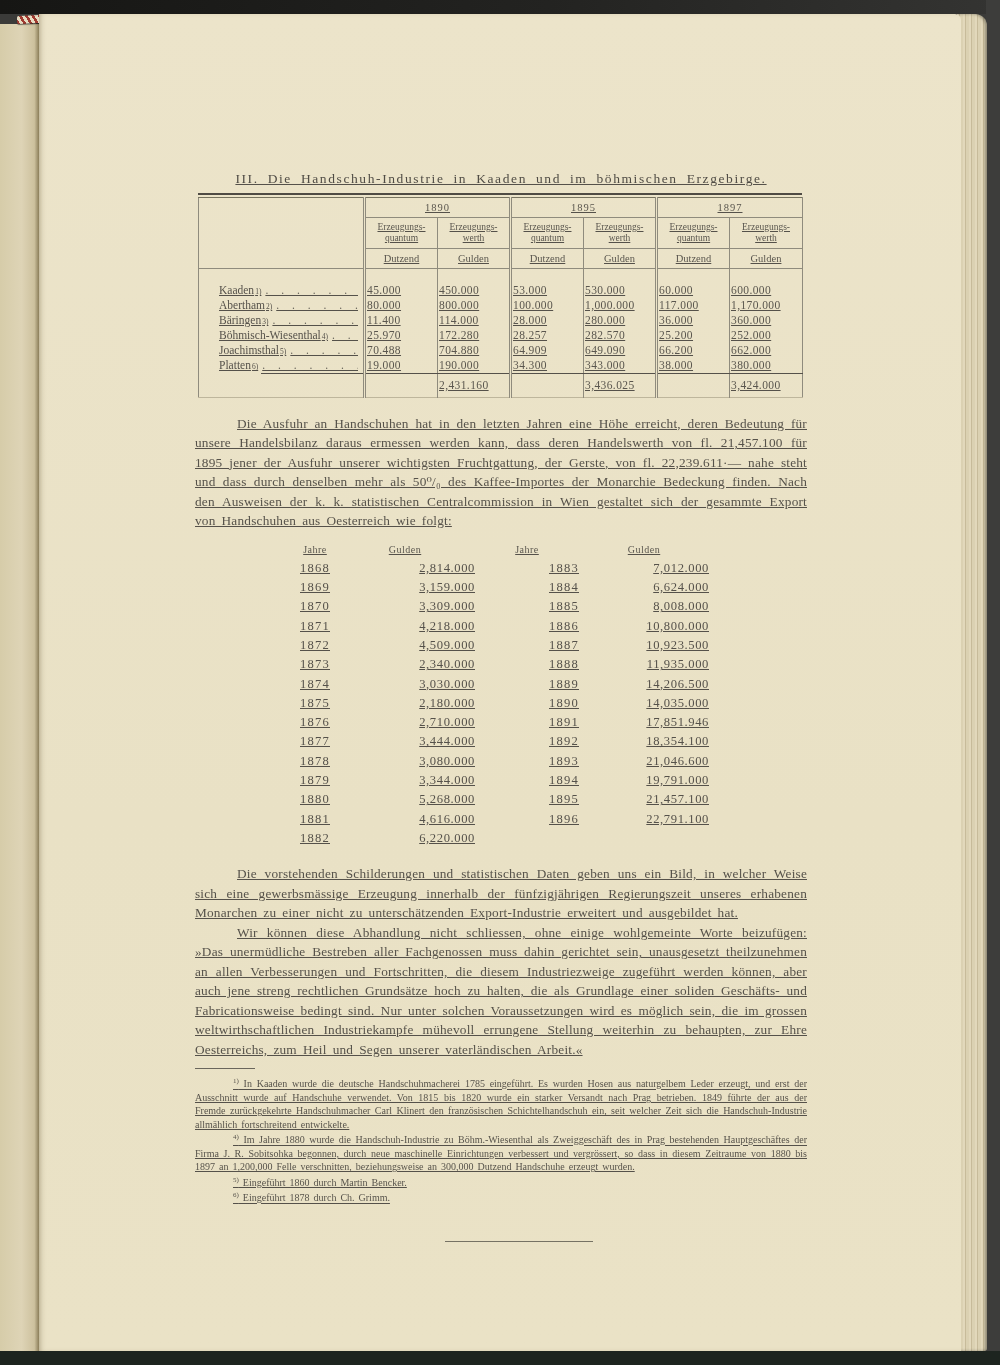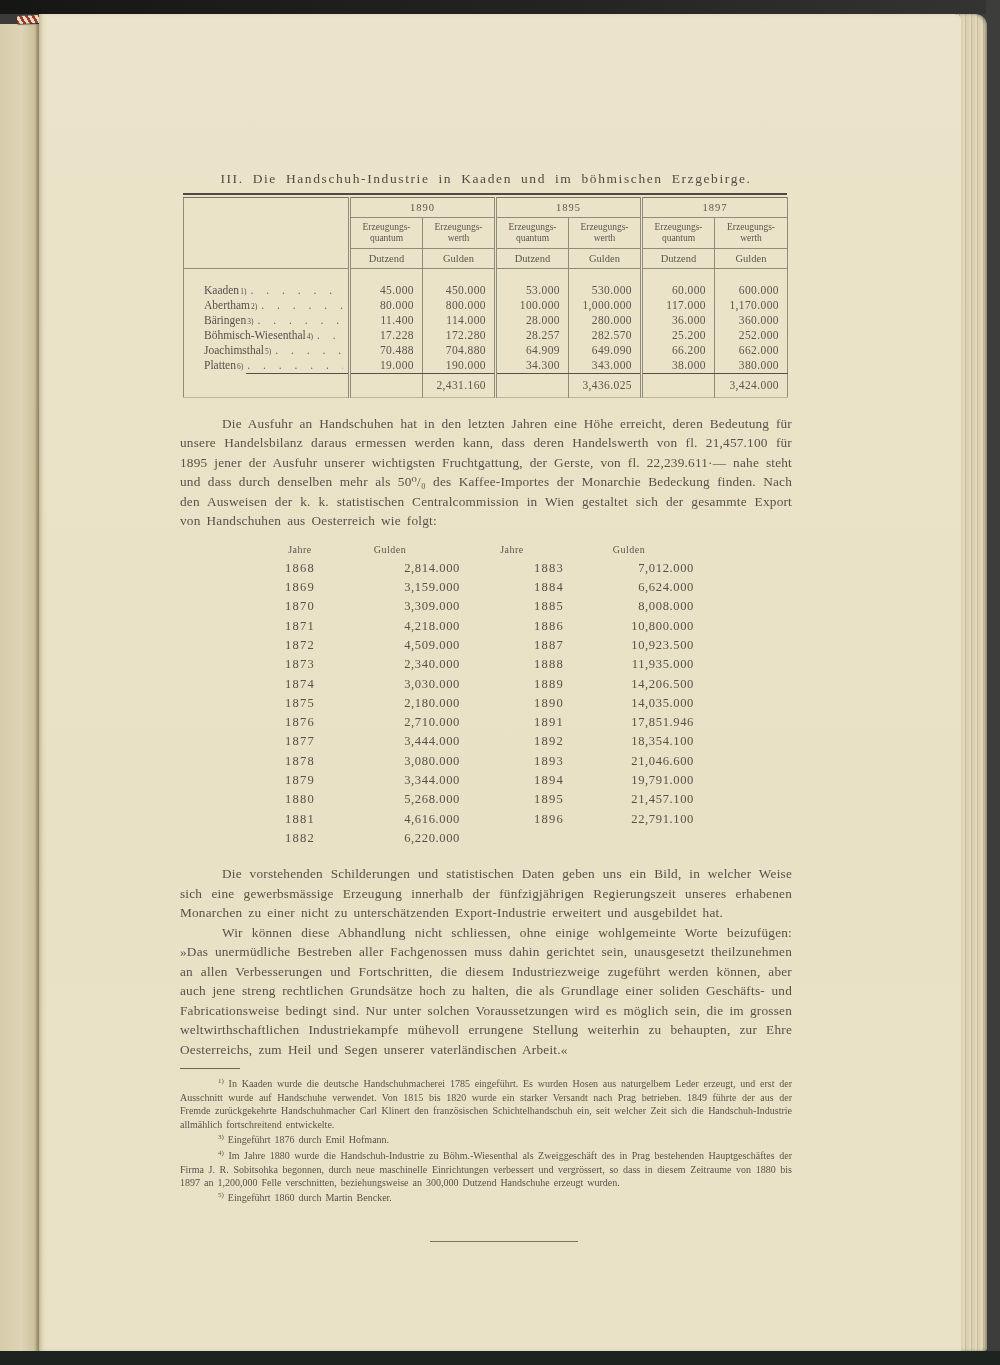--- a/index.html
+++ b/index.html
@@ -22,42 +22,42 @@
   
   .page-edges { position:absolute; left:957px; top:14px; bottom:14px; width:30px;
     border-top-right-radius:12px; border-bottom-right-radius:3px;
     background:repeating-linear-gradient(90deg,#e2d8bb 0 2px,#c7bb9a 2px 3px,#dbd1b2 3px 6px);
     box-shadow:inset -2px 0 3px rgba(0,0,0,.35); }
   
   .page { position:absolute; left:39px; top:14px; width:922px; bottom:14px;
     background:linear-gradient(180deg,#ece4ca,#e9e1c5 60%,#eae2c6);
     border-top-right-radius:6px;
     box-shadow:inset 4px 0 6px -4px rgba(90,75,40,.55); }
-  .content { position:absolute; left:141px; top:157px; width:612px; color:#55514a; }
+  .content { position:absolute; left:156px; top:157px; width:612px; color:#55514a;text-decoration:underline; }
 
   .title { margin:0 0 6px 0; font-size:13.5px; font-weight:normal; text-align:center;
     letter-spacing:1.6px; word-spacing:4px; color:#504c45; }
 
   
   .ptable-wrap { border-top:2.5px solid #4f4b44; padding-top:1.5px; margin:0 0 0 3px; width:604px; }
   table.ptable { border-collapse:collapse; width:604px; table-layout:fixed;
     border-top:1px solid #77735f; border-left:1px solid #8f8b7d; border-right:1px solid #8f8b7d;
     border-bottom:1px solid #beb69c; }
   .ptable col.lblcol { width:166px; }
   .ptable col.valcol { width:73px; }
   .ptable th { font-weight:normal; color:#5a564e; }
   .ptable .yr { font-size:10.5px; height:17px; border-bottom:1px solid #8f8b7d; letter-spacing:1px; }
   .ptable .meas { font-size:9.5px; line-height:11px; height:28px; white-space:pre-line;
     border-bottom:1px solid #8f8b7d; text-align:center; }
   .ptable .unit { font-size:10.5px; height:17px; border-bottom:1px solid #8f8b7d; text-align:center; }
   .ptable .corner { border-bottom:1px solid #8f8b7d; }
   .ptable .gaprow td { height:12px; }
   .ptable .c0, .ptable .c2, .ptable .c4 { border-left:3px double #8f8b7d; }
   .ptable .c1, .ptable .c3, .ptable .c5 { border-left:1px solid #8f8b7d; }
-  .ptable td.num { font-size:11.5px; text-align:right; padding-right:8px; height:13px;
+  .ptable td.num { font-size:11.5px; padding-right:8px; height:13px;
     color:#5a564e; letter-spacing:.4px; }
   .ptable td.lbl { font-size:11.5px; padding-left:20px; color:#55514a; }
   .ptable td.lbl .lblflex { display:flex; align-items:baseline; }
   .ptable sup { font-size:7.5px; margin-left:1px; }
   .ptable .leader { flex:1; overflow:hidden; white-space:nowrap; margin:0 4px; color:#6a665c; }
   .ptable .leader::after { content:". . . . . . . . . . . . . . . ."; letter-spacing:5px; }
   .ptable .sumline { border-bottom:1.5px solid #55514a; }
   .ptable td.lbl.sumpart { position:relative; }
   .ptable td.lbl.sumpart::after { content:""; position:absolute; left:38%; right:0; bottom:-1px;
     border-bottom:1.5px solid #55514a; }
@@ -204,21 +204,21 @@
               <td class="num c5">360.000</td>
             </tr>
             <tr class="drow">
               <td class="lbl">
                 <span class="lblflex">
                   <span class="plname">Böhmisch-Wiesenthal</span>
                   <sup>4)</sup>
                   <span class="leader"></span>
                 </span>
               </td>
-              <td class="num c0">17.228</td>
+              <td class="num c0">25.970</td>
               <td class="num c1">172.280</td>
               <td class="num c2">28.257</td>
               <td class="num c3">282.570</td>
               <td class="num c4">25.200</td>
               <td class="num c5">252.000</td>
             </tr>
             <tr class="drow">
               <td class="lbl">
                 <span class="lblflex">
                   <span class="plname">Joachimsthal</span>
@@ -331,23 +331,23 @@
           <span class="eg"></span>
         </div>
     </div>
 
     <p class="body-text first">Die vorstehenden Schilderungen und statistischen Daten geben uns ein Bild, in welcher Weise sich eine gewerbsmässige Erzeugung innerhalb der fünfzigjährigen Regierungszeit unseres erhabenen Monarchen zu einer nicht zu unterschätzenden Export-Industrie erweitert und ausgebildet hat.</p>
     <p class="body-text">Wir können diese Abhandlung nicht schliessen, ohne einige wohlgemeinte Worte beizufügen: »Das unermüdliche Bestreben aller Fachgenossen muss dahin gerichtet sein, unausgesetzt theilzunehmen an allen Verbesserungen und Fortschritten, die diesem Industriezweige zugeführt werden können, aber auch jene streng rechtlichen Grundsätze hoch zu halten, die als Grundlage einer soliden Geschäfts- und Fabricationsweise bedingt sind. Nur unter solchen Voraussetzungen wird es möglich sein, die im grossen weltwirthschaftlichen Industriekampfe mühevoll errungene Stellung weiterhin zu behaupten, zur Ehre Oesterreichs, zum Heil und Segen unserer vaterländischen Arbeit.«</p>
 
     <div class="fn-sep"></div>
     <div class="footnotes">
         <div class="footnote"><sup>1)</sup> In Kaaden wurde die deutsche Handschuhmacherei 1785 eingeführt. Es wurden Hosen aus naturgelbem Leder erzeugt, und erst der Ausschnitt wurde auf Handschuhe verwendet. Von 1815 bis 1820 wurde ein starker Versandt nach Prag betrieben. 1849 führte der aus der Fremde zurückgekehrte Handschuhmacher Carl Klinert den französischen Schichtelhandschuh ein, seit welcher Zeit sich die Handschuh-Industrie allmählich fortschreitend entwickelte.</div>
-        <div class="footnote"><sup>3)</sup> Eingeführt 1876 durch Emil Hofmann.</div>
         <div class="footnote"><sup>4)</sup> Im Jahre 1880 wurde die Handschuh-Industrie zu Böhm.-Wiesenthal als Zweiggeschäft des in Prag bestehenden Hauptgeschäftes der Firma J. R. Sobitsohka begonnen, durch neue maschinelle Einrichtungen verbessert und vergrössert, so dass in diesem Zeitraume von 1880 bis 1897 an 1,200,000 Felle verschnitten, beziehungsweise an 300,000 Dutzend Handschuhe erzeugt wurden.</div>
         <div class="footnote"><sup>5)</sup> Eingeführt 1860 durch Martin Bencker.</div>
+        <div class="footnote"><sup>6)</sup> Eingeführt 1878 durch Ch. Grimm.</div>
       </div>
 
     <div class="end-rule"></div>
 
 
   </div>
 </div>
 <div class="bg-bottom"></div>
 
 </body></html>

